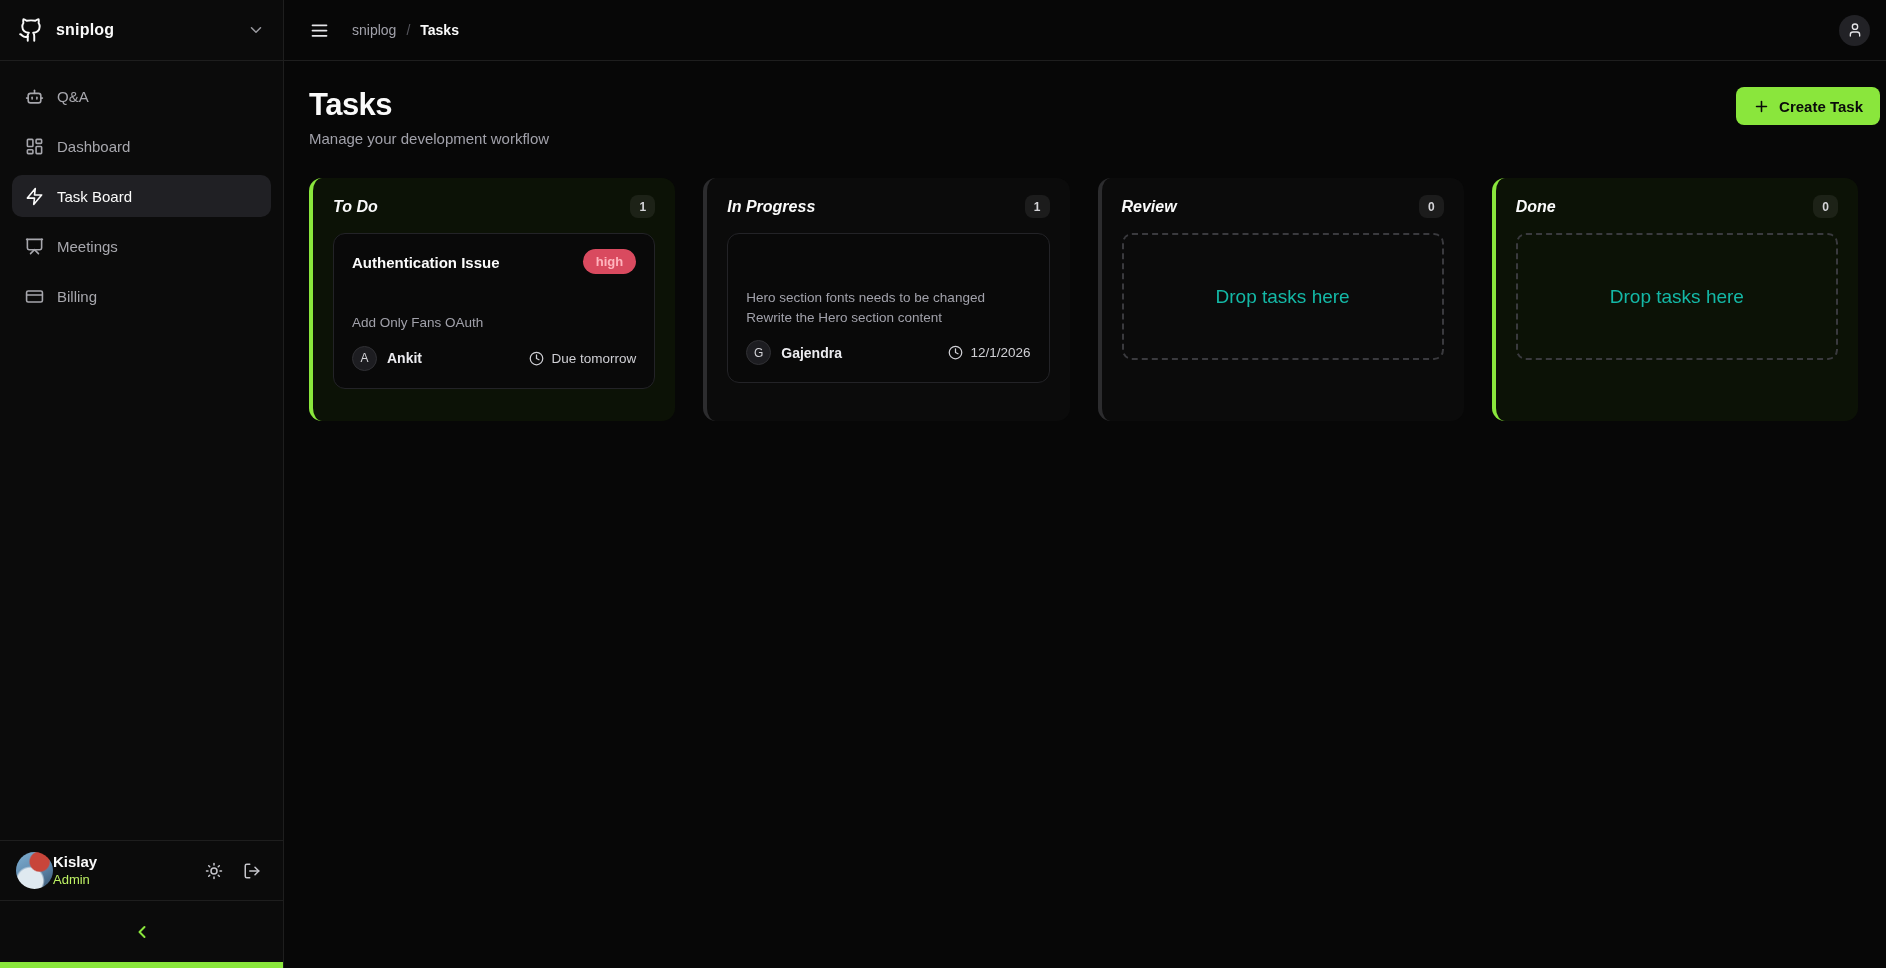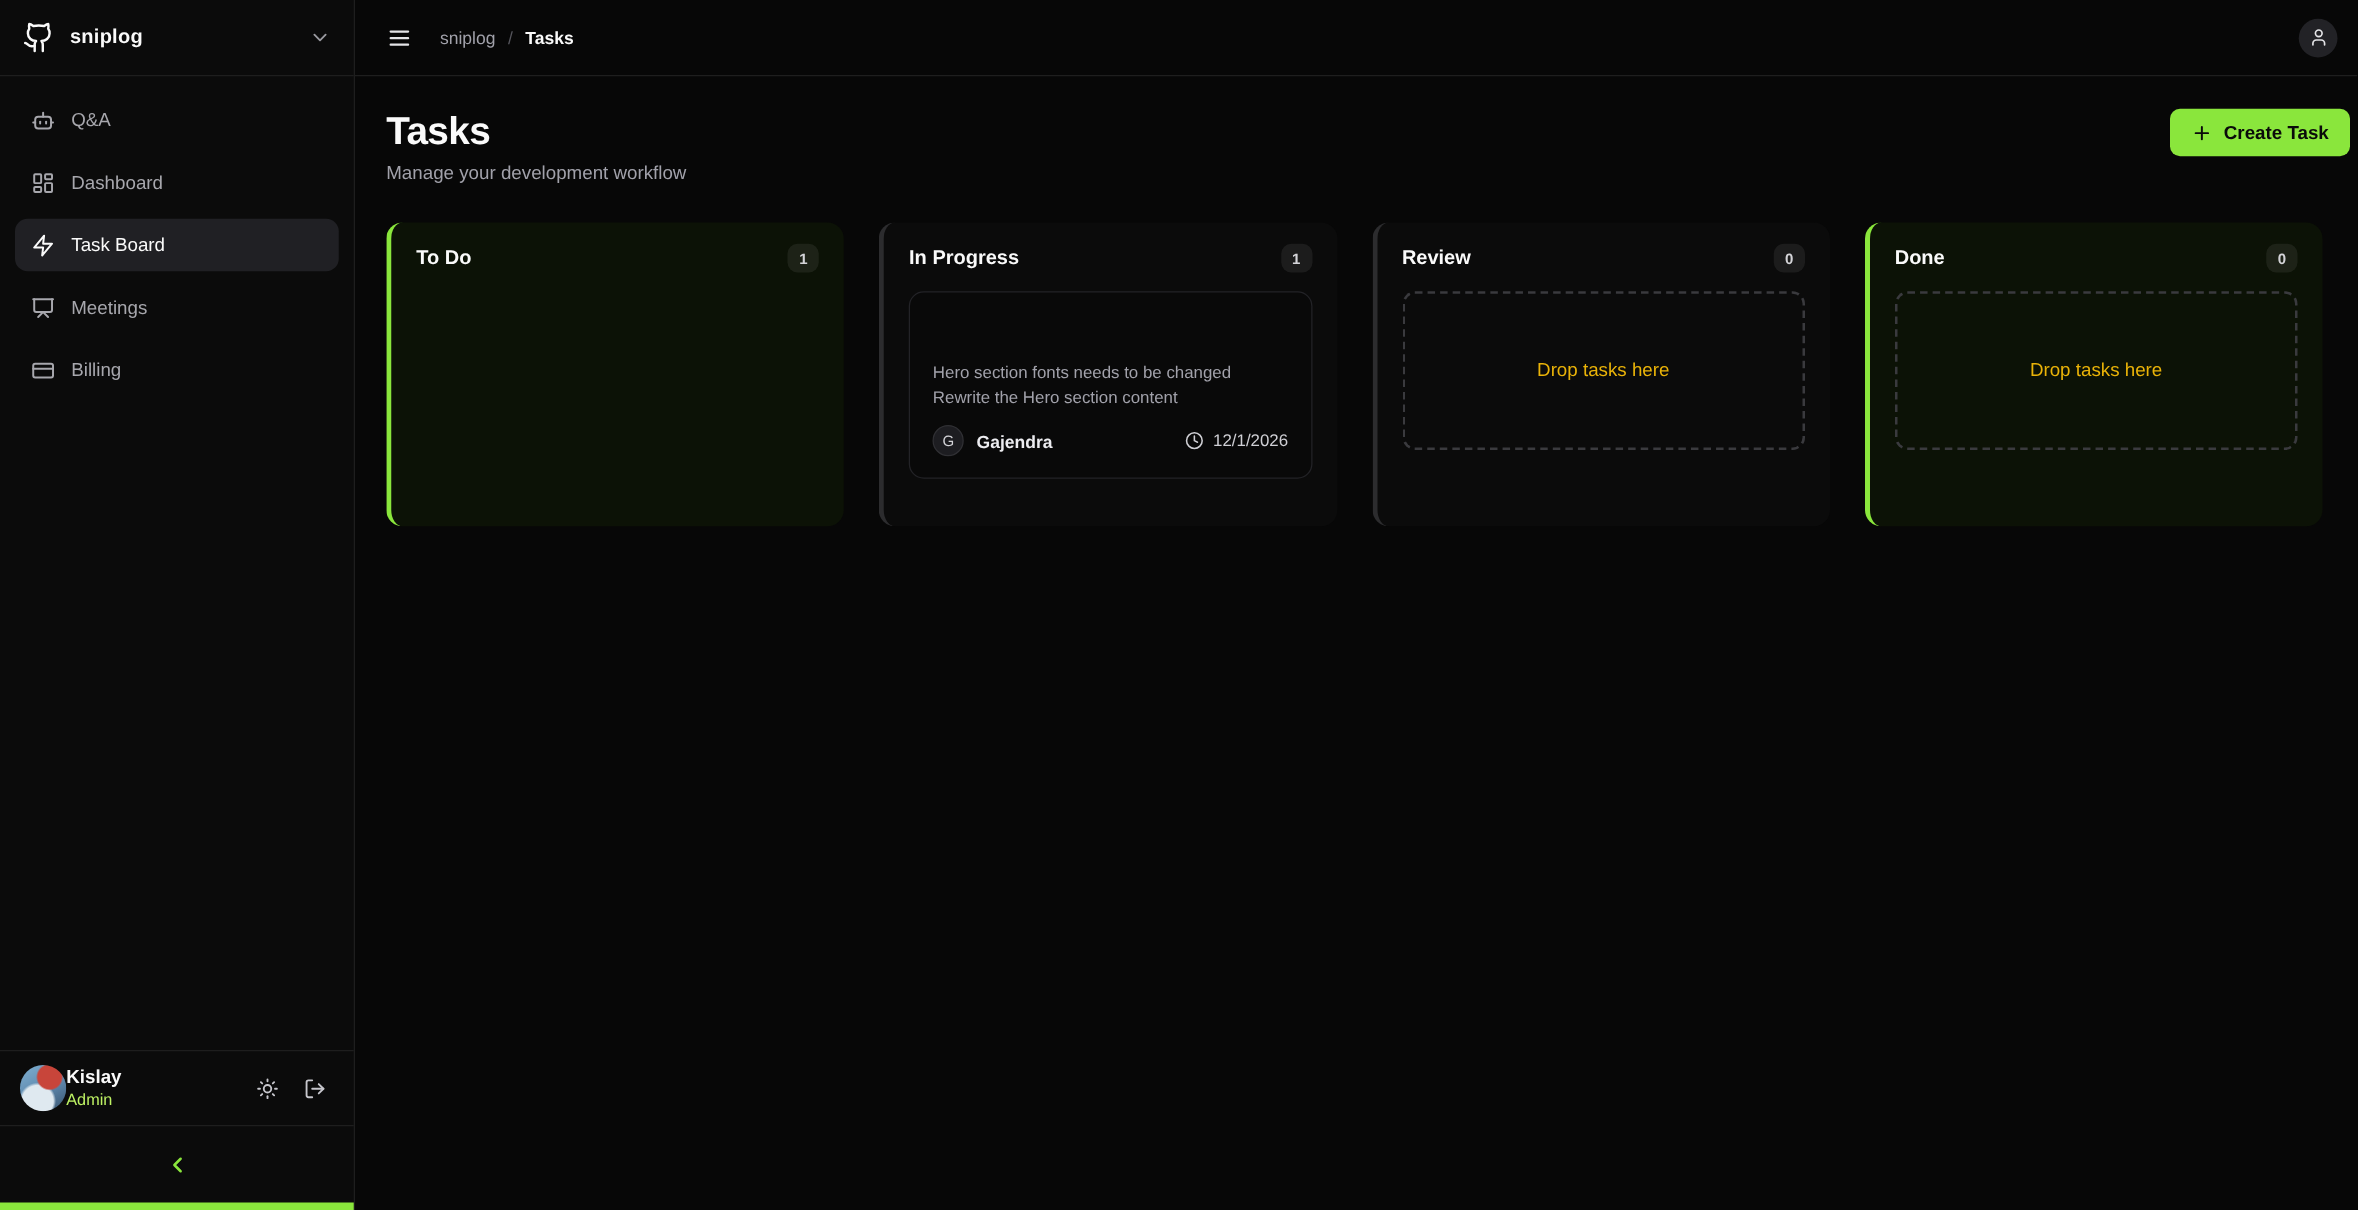--- a/index.html
+++ b/index.html
@@ -63,21 +63,21 @@
     border:none; border-radius:8px; font-family:inherit; font-size:15px; font-weight:600;
     color:#0a0a0a; cursor:pointer; }
   .create-btn svg { width:17px; height:17px; }
 
   
   .board { display:flex; gap:28px; padding:31px 28px 0 25px; }
   .col { flex:1; min-width:0; height:243px; border-radius:13px; padding:17px 20px;
     background:#0b0b0b; border-left:4px solid #2c2c2e; }
   .col.accent { background:#0c1206; }
   .col-head { display:flex; align-items:center; justify-content:space-between; margin-bottom:15px; }
-  .col-title { font-size:16px; font-weight:700; }
+  .col-title { font-size:16px; font-weight:700;font-style:italic; }
   .col-count { background:rgba(255,255,255,.07); border-radius:8px; min-width:25px; height:23px;
     display:flex; align-items:center; justify-content:center; font-size:12px; font-weight:600;
     color:#d4d4d8; padding:0 8px; }
 
   .card { background:#090909; border:1px solid #232327; border-radius:12px;
     padding:15px 18px 17px; cursor:grab; }
   .card-top { display:flex; align-items:flex-start; justify-content:space-between; gap:10px; }
   .card-title { font-size:15px; font-weight:700; padding-top:5px; }
   .badge { font-size:13px; font-weight:600; border-radius:999px; padding:5px 13px; white-space:nowrap; }
   .badge.medium { background:#141416; border:1px solid #303034; color:#d4d4d8; }
@@ -85,21 +85,21 @@
   .card-foot { margin-top:13px; display:flex; align-items:center; justify-content:space-between; }
   .assignee { display:flex; align-items:center; gap:10px; }
   .initial { width:25px; height:25px; border-radius:50%; background:#1d1d21; border:1px solid #303034;
     display:flex; align-items:center; justify-content:center; font-size:12px; color:#d4d4d8; }
   .assignee-name { font-size:14px; font-weight:600; color:#ececf0; }
   .due { display:flex; align-items:center; gap:7px; font-size:13.5px; color:#cfcfd4; }
   .due svg { width:15px; height:15px; color:#cfcfd4; }
 
   .dropzone { height:127px; border:2px dashed #3a3a3e; border-radius:10px;
     display:flex; align-items:center; justify-content:center; }
-  .dropzone span { font-size:15px; color:#eab308; }
+  .dropzone span { font-size:19px; color:#14b8a6; }
 </style>
 </head>
 <body>
 
 <div class="app">
 
   <aside class="sidebar">
     <div class="sb-head">
       <svg class="gh" viewBox="0 0 24 24" fill="none" stroke="currentColor" stroke-width="1.8" stroke-linecap="round" stroke-linejoin="round">
           <path d="M15 22v-4a4.8 4.8 0 0 0-1-3.5c3 0 6-2 6-5.5.08-1.25-.27-2.48-1-3.5.28-1.15.28-2.35 0-3.5 0 0-1 0-3 1.5-2.64-.5-5.36-.5-8 0C6 2 5 2 5 2c-.3 1.15-.3 2.35 0 3.5A5.4 5.4 0 0 0 4 9c0 3.5 3 5.5 6 5.5-.39.49-.68 1.05-.85 1.65-.17.6-.22 1.23-.15 1.85v4"></path>
@@ -227,20 +227,40 @@
       </button>
     </div>
 
     <div class="board">
 
       <section class="col accent accent-border" style="border-left-color: rgb(138, 230, 60);">
         <div class="col-head">
           <span class="col-title">To Do</span>
           <span class="col-count">1</span>
         </div>
+        <div class="card">
+          <div class="card-top">
+            <span class="card-title">Authentication Issue</span>
+            <span class="badge high" style="background: rgb(217, 74, 95); color: rgb(255, 179, 188);">high</span>
+          </div>
+          <div class="card-desc">Add Only Fans OAuth</div>
+          <div class="card-foot">
+            <div class="assignee">
+              <span class="initial">A</span>
+              <span class="assignee-name">Ankit</span>
+            </div>
+            <div class="due">
+              <svg viewBox="0 0 24 24" fill="none" stroke="currentColor" stroke-width="2" stroke-linecap="round" stroke-linejoin="round">
+                  <circle cx="12" cy="12" r="10"></circle>
+                  <polyline points="12 6 12 12 16 14"></polyline>
+                </svg>
+              <span>Due tomorrow</span>
+            </div>
+          </div>
+        </div>
       </section>
 
       <section class="col">
         <div class="col-head">
           <span class="col-title">In Progress</span>
           <span class="col-count">1</span>
         </div>
         <div class="card">
           <div class="card-desc">Hero section fonts needs to be changed Rewrite the Hero section content</div>
           <div class="card-foot">

